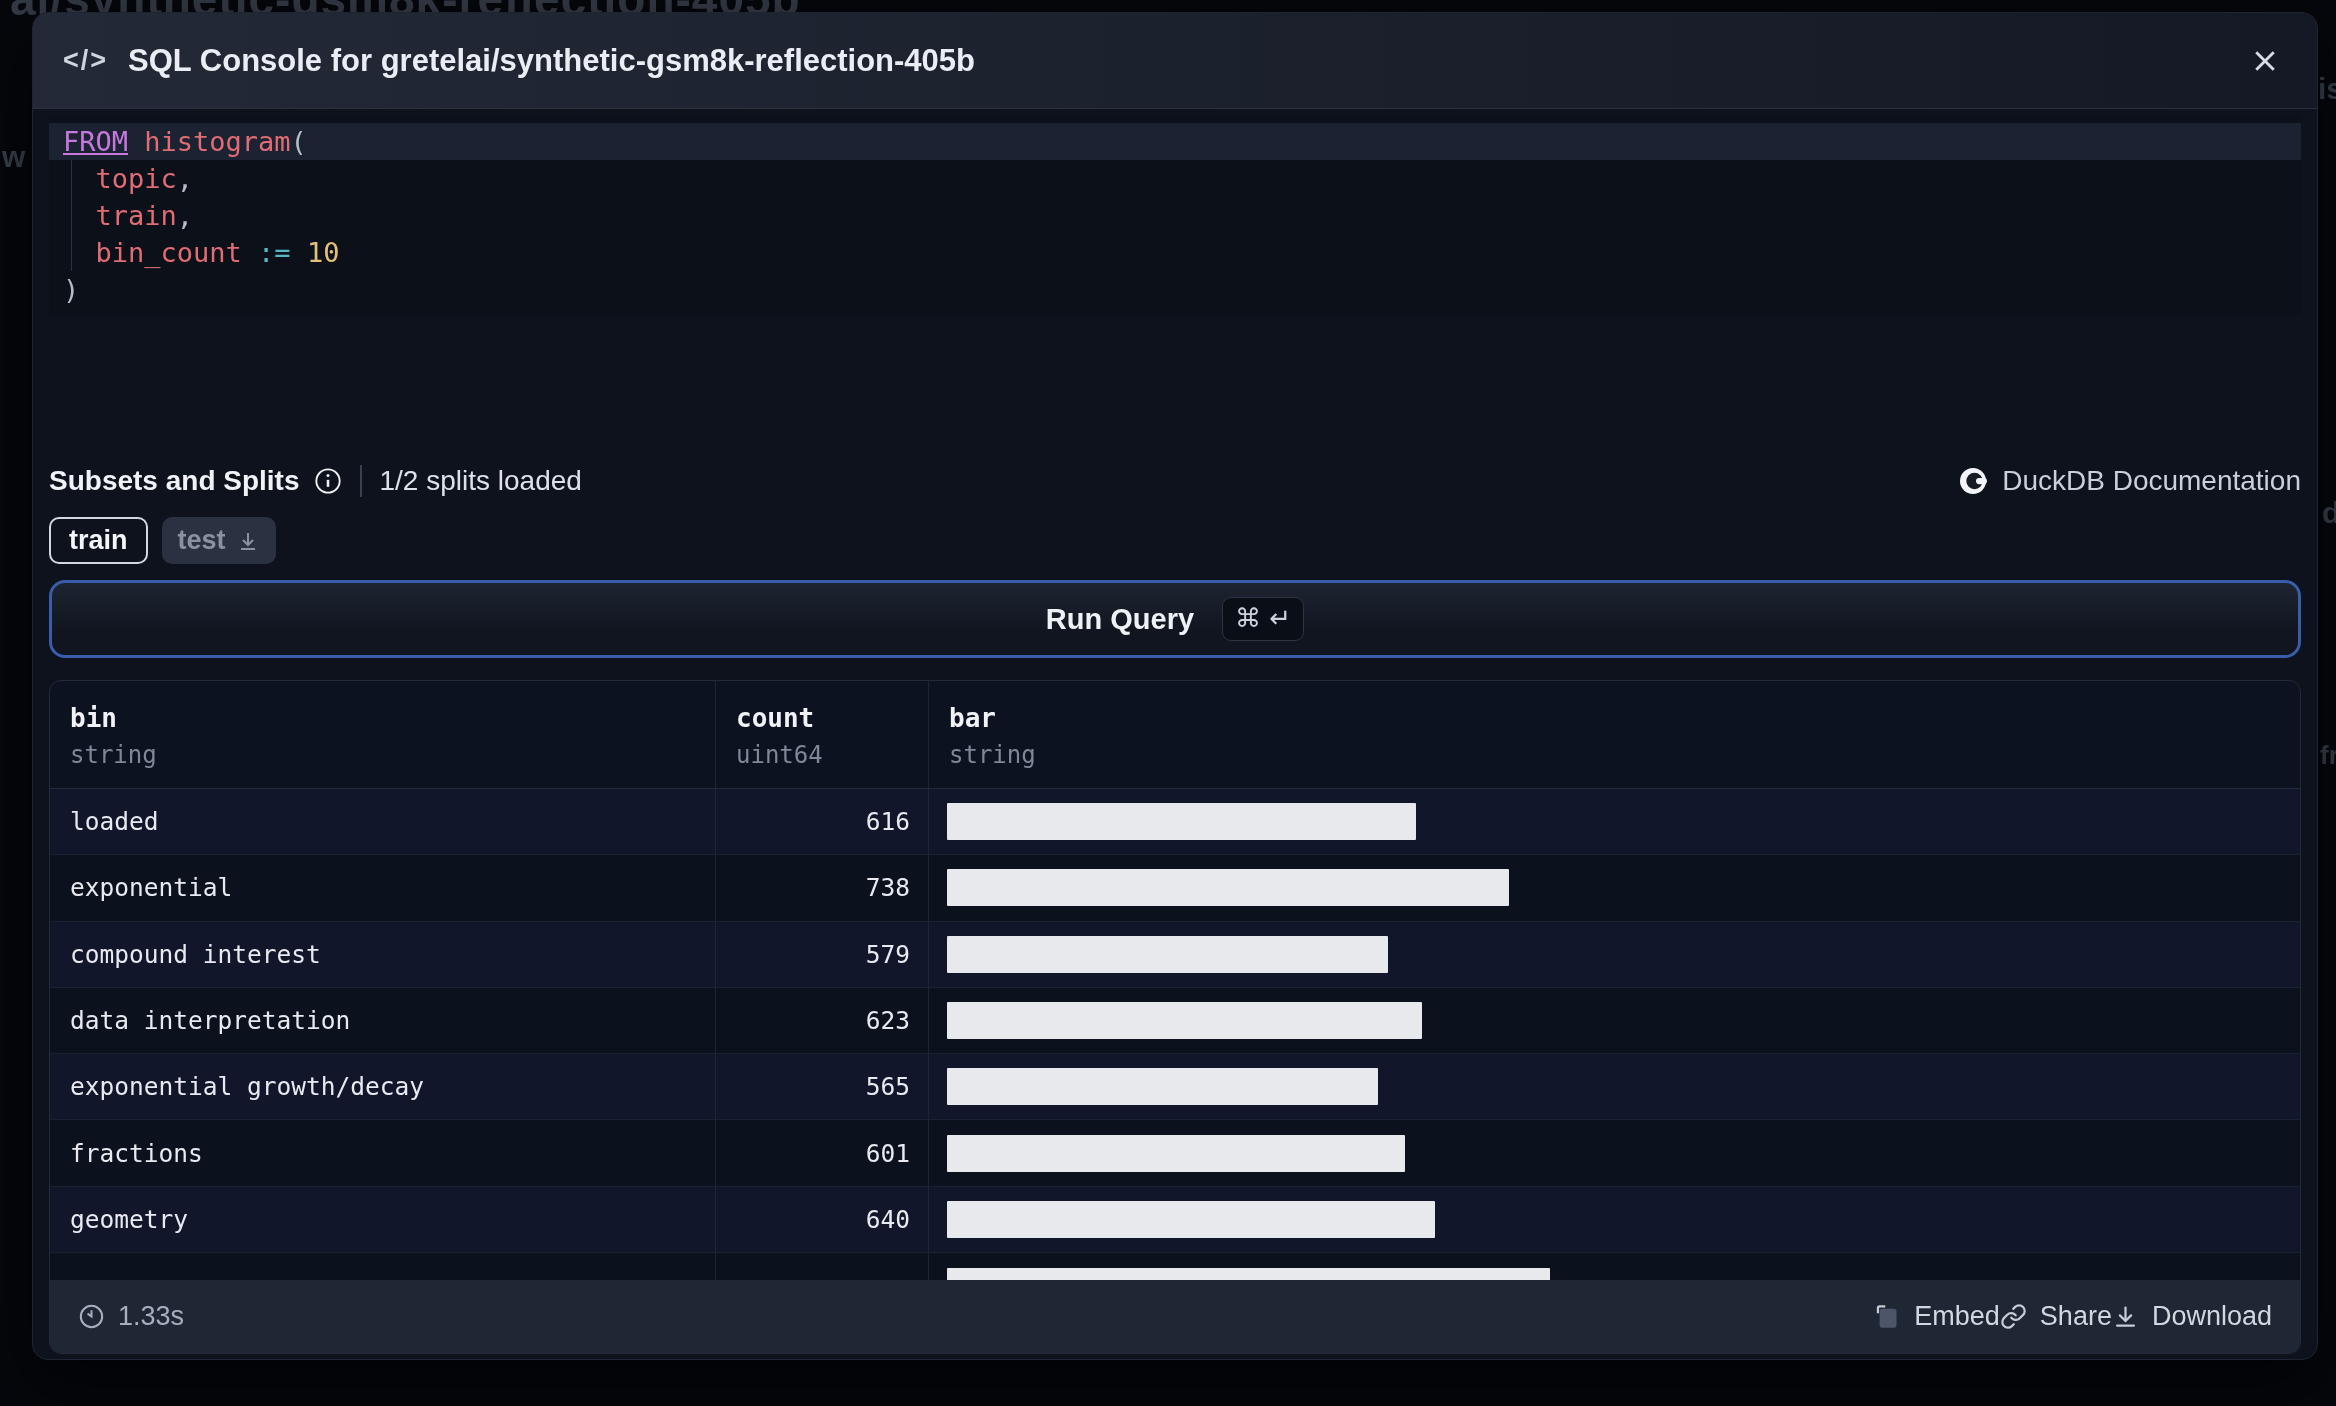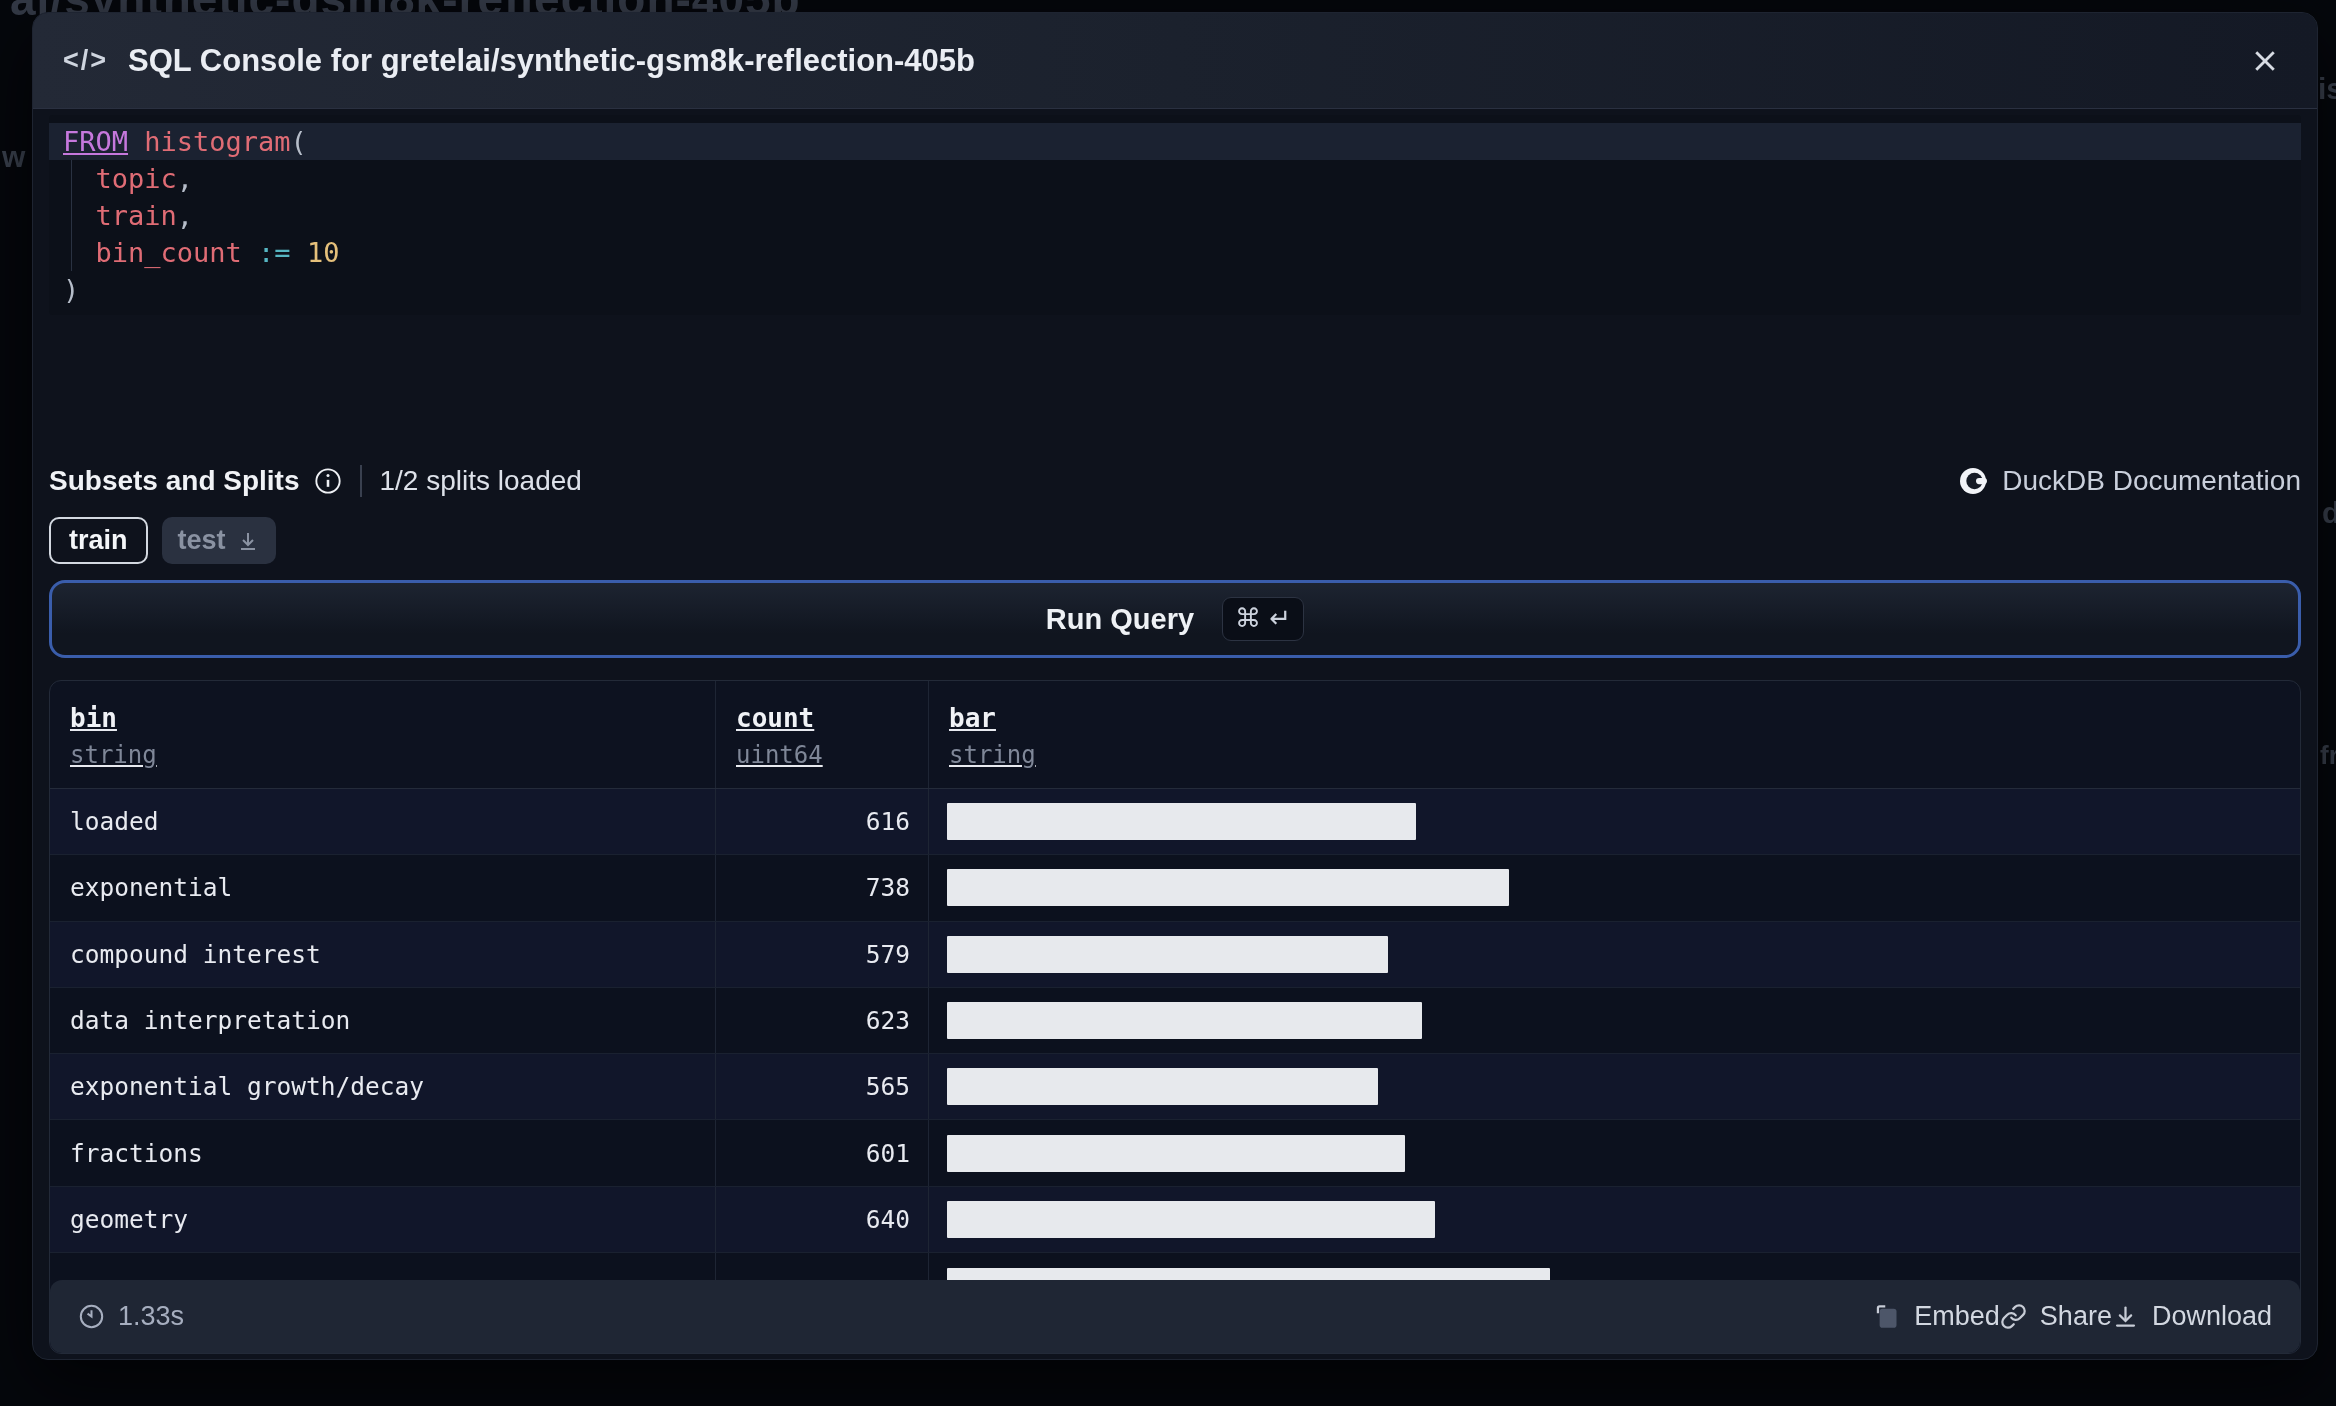--- a/index.html
+++ b/index.html
@@ -133,21 +133,21 @@
   .results {
     margin-top: 22px; flex: 1;
     border: 1px solid #232a38; border-radius: 12px;
     background: #0d1220;
     display: flex; flex-direction: column;
     overflow: hidden;
     font-family: "DejaVu Sans Mono", monospace;
   }
   .thead { display: flex; height: 108px; flex: none; border-bottom: 1px solid #242b3a; }
   .th {
-    padding: 22px 0 0 20px; border-right: 1px solid #1e2534; text-decoration: underline;
+    padding: 22px 0 0 20px; border-right: 1px solid #1e2534;
   }
   .th:last-child { border-right: none; }
   .th-name { font-size: 26px; font-weight: 700; color: #f0f2f6; }
   .th-type { font-size: 24px; color: #7f8798; margin-top: 8px; }
   .col-bin   { width: 666px; flex: none; }
   .col-count { width: 213px; flex: none; }
   .col-bar   { flex: 1; }
 
   .tbody { flex: 1; overflow: hidden; }
   .trow { display: flex; height: 66.3px; border-bottom: 1px solid #1a2130; }
@@ -160,21 +160,20 @@
   .bar { height: 37px; background: var(--c-bar); border-radius: 1px; }
   .trow.partial { height: 27px; overflow: hidden; border-bottom: none; align-items: flex-start; }
   .trow.partial .td { height: 66.3px; }
 
   
   .results-footer {
     height: 73px; flex: none;
     background: #1f2634;
     display: flex; align-items: center; padding: 0 28px;
     font-family: "Liberation Sans", sans-serif;
-    border-radius: 12px;
   }
   .duration { display: flex; align-items: center; gap: 13px; font-size: 27px; color: #a6aebf; }
   .duration svg { width: 27px; height: 27px; stroke: #a6aebf; }
   .footer-actions { margin-left: auto; display: flex; }
   .footer-action {
     display: flex; align-items: center; gap: 13px;
     font-size: 27px; color: #d2d7e0; cursor: pointer; background: none; border: none;
     font-family: "Liberation Sans", sans-serif;
   }
   .footer-action svg { width: 27px; height: 27px; }

